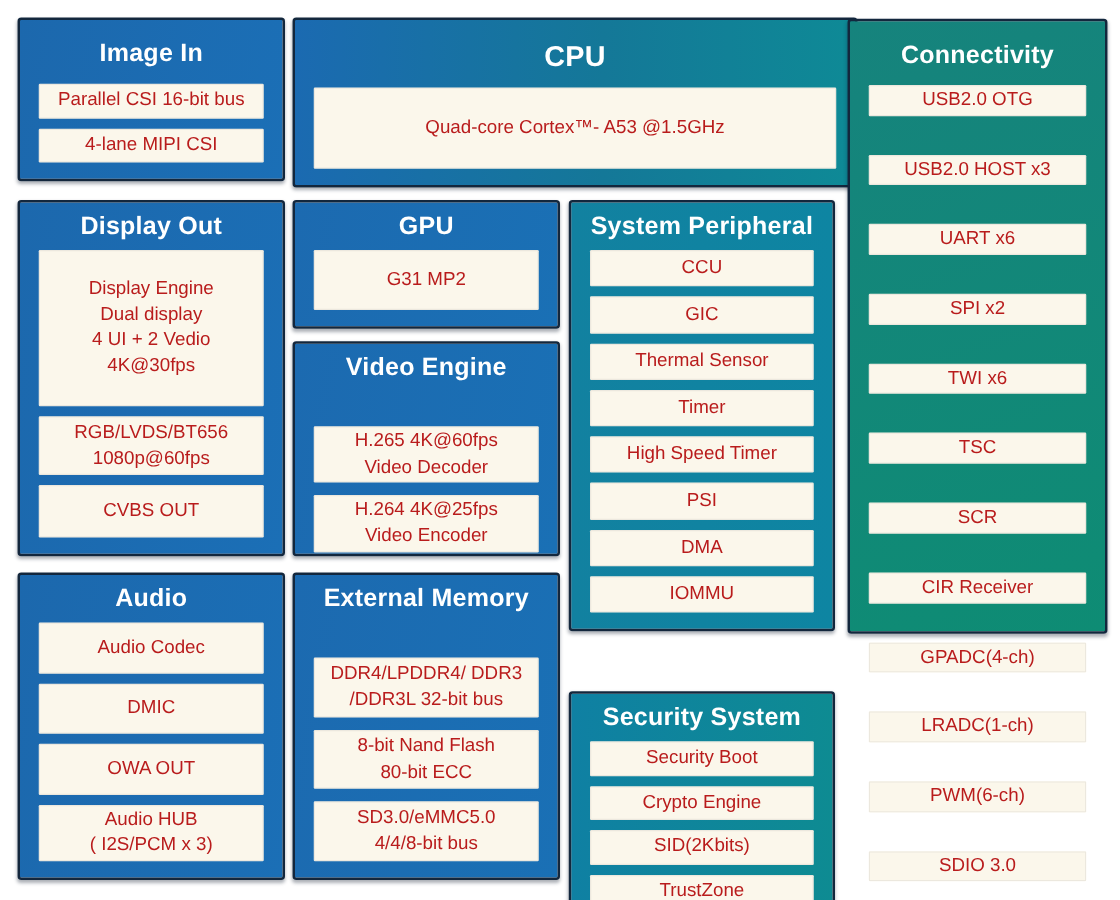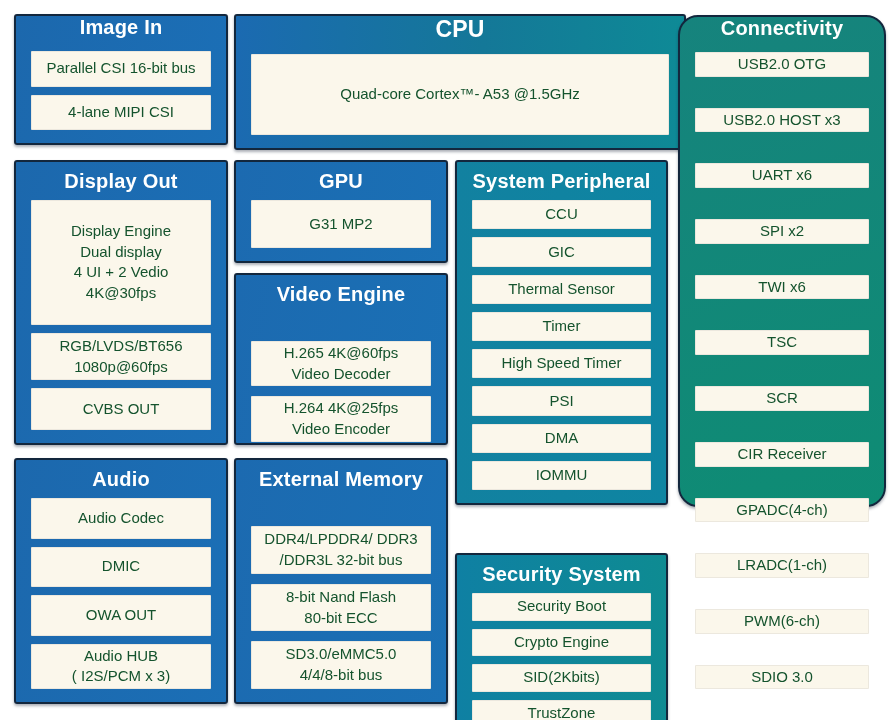--- a/index.html
+++ b/index.html
@@ -31,39 +31,39 @@
   .panel-title {
     color: #ffffff;
     font-weight: bold;
     font-size: 20px;
     line-height: 1.15;
     text-align: center;
     padding: 8px 4px 7px;
     letter-spacing: 0.2px;
     flex: 0 0 auto;
   }
-  .panel--roomy .panel-title { padding-top: 0; padding-bottom: 12px; }
+  .panel--roomy .panel-title { padding-top: 16px; padding-bottom: 12px; }
   .title-lg .panel-title { font-size: 23px; }
 
   .items {
     flex: 1;
     display: flex;
     flex-direction: column;
     gap: 8px;
     padding: 0 15px 13px;
     min-height: 0;
   }
   .items--wide-gap { gap: 31px; padding-bottom: 16px; }
   .items--mid-gap  { gap: 10px; margin-top: 28px; }
 
   .item {
     flex: 1;
     background: #fbf7eb;
     border-radius: 1px;
-    color: #14532d;
+    color: #b91c1c;
     font-size: 15px;
     line-height: 1.38;
     display: flex;
     align-items: center;
     justify-content: center;
     text-align: center;
     white-space: pre-line;
     box-shadow: inset 0 0 0 1px rgba(110,110,110,0.10);
     padding: 2px 4px;
     box-sizing: border-box;
@@ -74,21 +74,21 @@
   
   .panel-image-in          { left: 14px;  top: 14px;  width: 214px; height: 131px; }
   .panel-display-out       { left: 14px;  top: 160px; width: 214px; height: 285px; }
   .panel-audio             { left: 14px;  top: 458px; width: 214px; height: 246px; }
   .panel-cpu               { left: 234px; top: 14px;  width: 452px; height: 136px; }
   .panel-gpu               { left: 234px; top: 160px; width: 214px; height: 103px; justify-content: space-between; }
   .panel-video-engine      { left: 234px; top: 273px; width: 214px; height: 172px; }
   .panel-external-memory   { left: 234px; top: 458px; width: 214px; height: 246px; justify-content: flex-end; }
   .panel-system-peripheral { left: 455px; top: 160px; width: 213px; height: 345px; }
   .panel-security-system   { left: 455px; top: 515px; width: 213px; height: 189px; }
-  .panel-connectivity      { left: 678px; top: 15px;  width: 208px; height: 492px; border-radius: 20px; }
+  .panel-connectivity      { left: 678px; top: 15px;  width: 208px; height: 492px; }
 </style>
 </head>
 <body>
 
 <div class="stage">
 
   <div class="panel p-blue panel-image-in panel--roomy">
     <div class="panel-title">Image In</div>
     <div class="items">
       <div class="item">Parallel CSI 16-bit bus</div>

